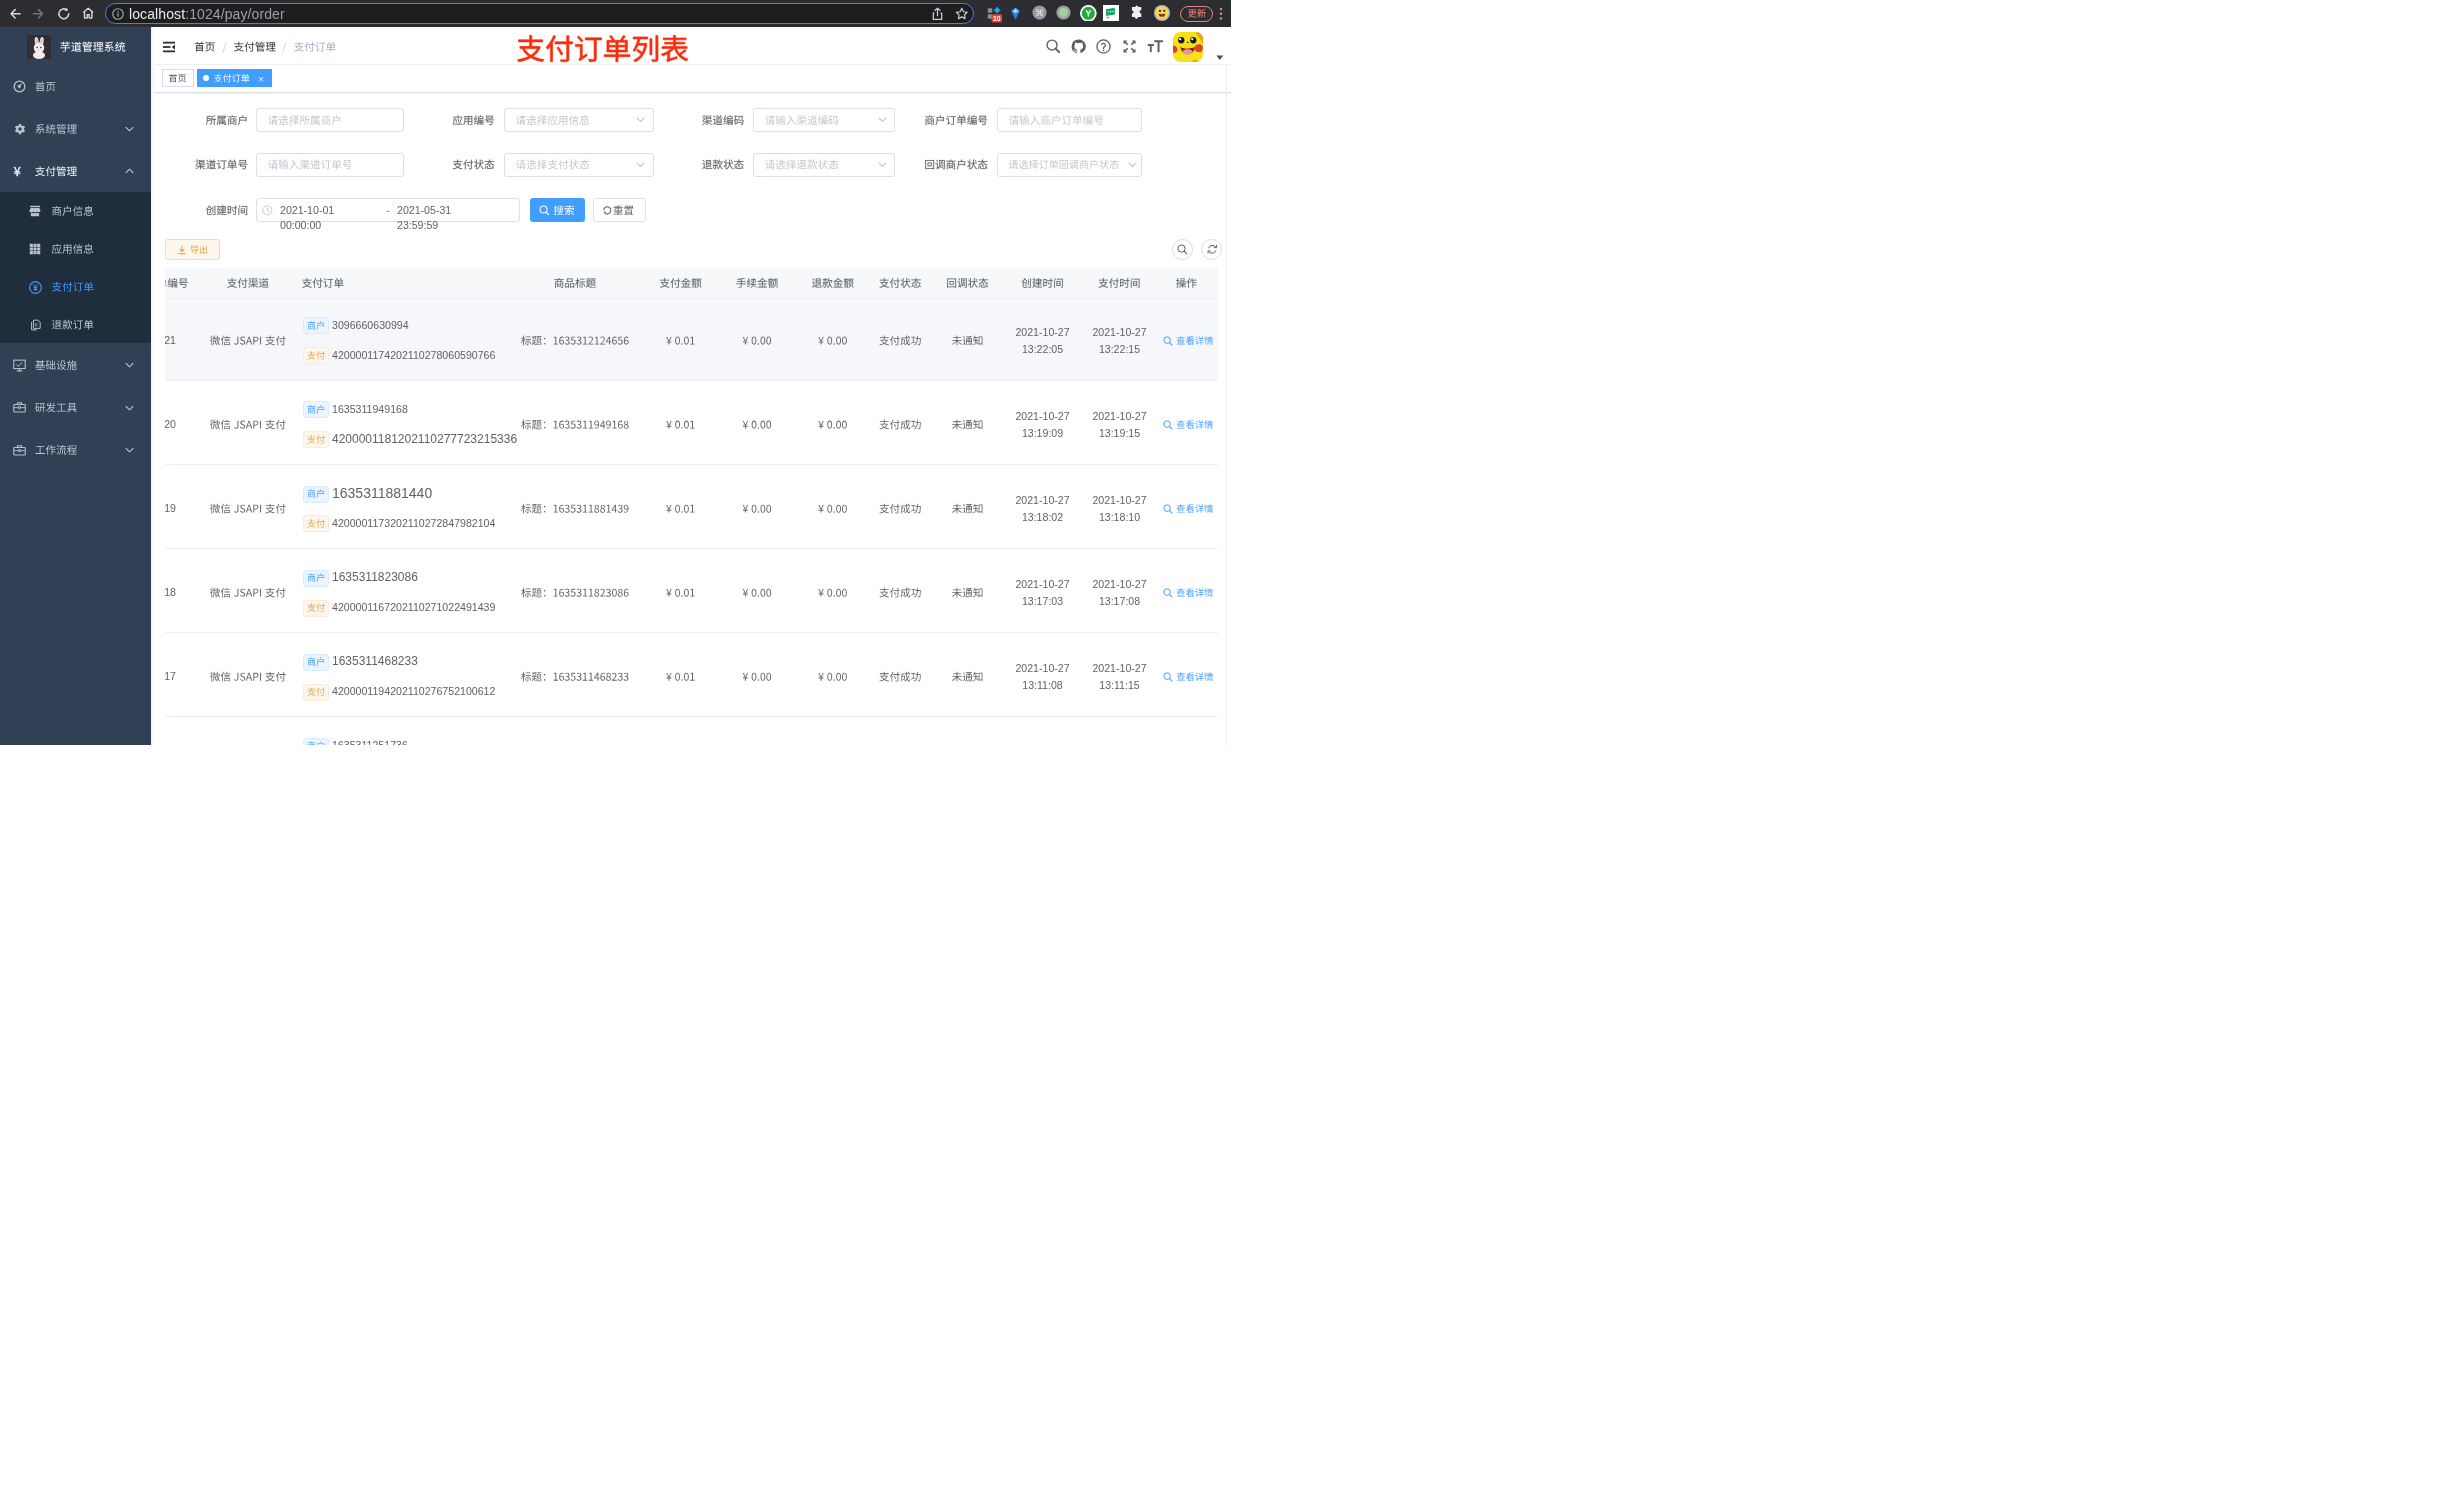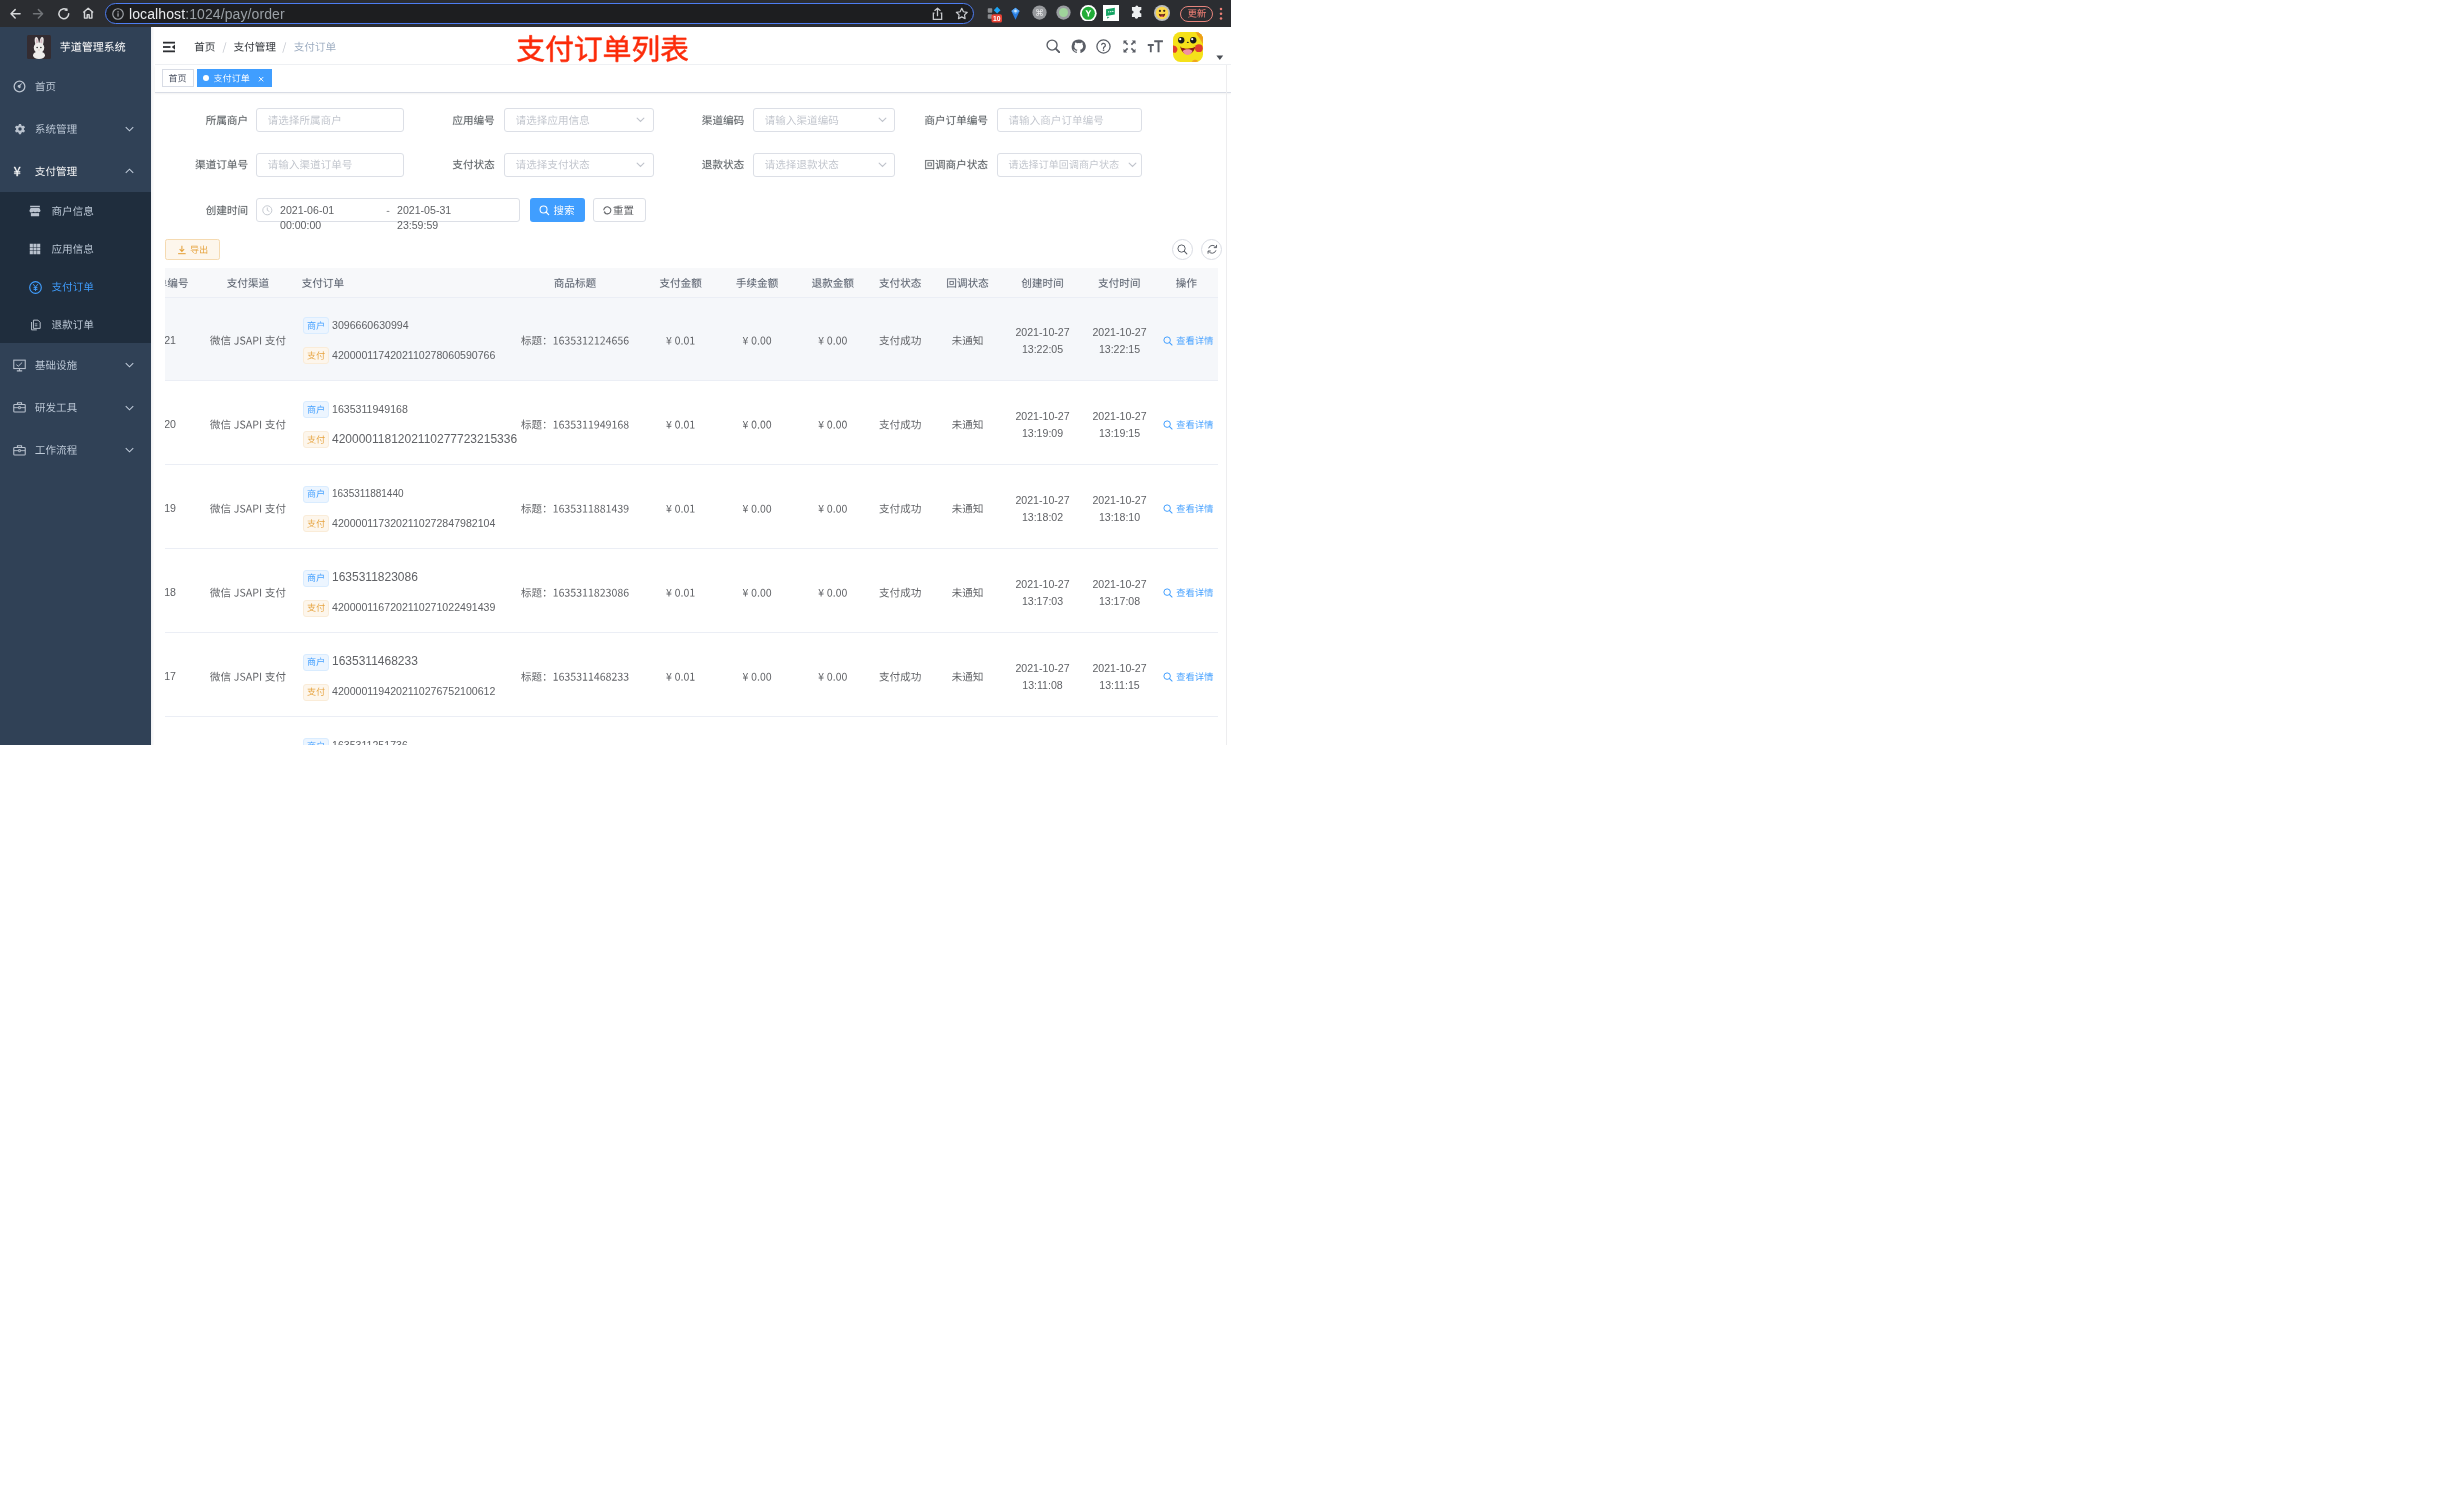--- a/index.html
+++ b/index.html
@@ -236,21 +236,21 @@
     </svg>
     <div style="position:absolute;left:997px;top:153px;width:145px;height:24px;background:#fff;border:0.8px solid #dcdfe6;border-radius:3px"></div>
     <svg style="position:absolute;left:1128px;top:162px" width="9" height="6" viewBox="0 0 12 8">
       <path d="M1.5 1.5 6 6 10.5 1.5" stroke="#c0c4cc" stroke-width="1.5" fill="none" stroke-linecap="round"></path>
     </svg>
     <div style="position:absolute;left:256px;top:198px;width:264px;height:24px;background:#fff;border:0.8px solid #dcdfe6;border-radius:3px"></div>
     <svg style="position:absolute;left:262px;top:205px" width="10.6" height="10.6" viewBox="0 0 14 14">
       <circle cx="7" cy="7" r="6" stroke="#c0c4cc" stroke-width="1.2" fill="none"></circle>
       <path d="M7 3.8V7l2.3 1.4" stroke="#c0c4cc" stroke-width="1.2" fill="none" stroke-linecap="round"></path>
     </svg>
-    <div style="position:absolute;left:280px;top:203px;width:98px;font-size:10.6px;line-height:15px;color:#606266">2021-06-01 00:00:00</div>
+    <div style="position:absolute;left:280px;top:203px;width:98px;font-size:10.6px;line-height:15px;color:#606266">2021-10-01 00:00:00</div>
     <div style="position:absolute;left:397px;top:203px;width:98px;font-size:10.6px;line-height:15px;color:#606266">2021-05-31 23:59:59</div>
     <div style="position:absolute;left:530px;top:198px;width:55px;height:24px;background:#409eff;border-radius:3px"></div>
     <svg style="position:absolute;left:539px;top:205px" width="10.6" height="10.6" viewBox="0 0 14 14">
       <circle cx="6" cy="6" r="4.6" stroke="#fff" stroke-width="1.4" fill="none"></circle>
       <path d="M9.3 9.3 12.8 12.8" stroke="#fff" stroke-width="1.6" stroke-linecap="round"></path>
     </svg>
     <div style="position:absolute;left:593px;top:198px;width:53px;height:24px;background:#fff;border:0.8px solid #dcdfe6;border-radius:3px"></div>
     <svg style="position:absolute;left:602px;top:205px" width="10.6" height="10.6" viewBox="0 0 14 14">
       <path d="M2.3 7a4.7 4.7 0 1 1 1.3 3.3" stroke="#606266" stroke-width="1.4" fill="none"></path>
       <path d="M3.2 7.8 2.3 10.6 5.3 9.9" fill="#606266"></path>
@@ -304,21 +304,21 @@
     <div style="position:absolute;left:997px;top:408px;width:91px;text-align:center;font-size:10.6px;line-height:17px;color:#606266">2021-10-27<br>13:19:09</div>
     <div style="position:absolute;left:1074px;top:408px;width:91px;text-align:center;font-size:10.6px;line-height:17px;color:#606266">2021-10-27<br>13:19:15</div>
     <svg style="position:absolute;left:1163px;top:420px" width="9.8" height="9.8" viewBox="0 0 13 13">
       <circle cx="5.5" cy="5.5" r="4.3" stroke="#409eff" stroke-width="1.3" fill="none"></circle>
       <path d="M8.7 8.7 12 12" stroke="#409eff" stroke-width="1.4" stroke-linecap="round"></path>
     </svg>
     <div style="position:absolute;left:165px;top:501px;width:45px;height:15px;overflow:hidden">
       <div style="position:absolute;right:34px;top:0;font-size:10.6px;line-height:15px;color:#606266">119</div>
     </div>
     <div style="position:absolute;left:303px;top:486px;width:26px;height:16.7px;background:#ecf5ff;border:0.8px solid #d9ecff;border-radius:3px"></div>
-    <div style="position:absolute;left:332px;top:486px;font-size:10px;line-height:15px;color:#606266">1635311881440</div>
+    <div style="position:absolute;left:332px;top:486px;font-size:14px;line-height:15px;color:#606266">1635311881440</div>
     <div style="position:absolute;left:303px;top:515px;width:26px;height:16.7px;background:#fdf6ec;border:0.8px solid #faecd8;border-radius:3px"></div>
     <div style="position:absolute;left:332px;top:516px;font-size:10.6px;line-height:15px;color:#606266">4200001173202110272847982104</div>
     <div style="position:absolute;left:997px;top:492px;width:91px;text-align:center;font-size:10.6px;line-height:17px;color:#606266">2021-10-27<br>13:18:02</div>
     <div style="position:absolute;left:1074px;top:492px;width:91px;text-align:center;font-size:10.6px;line-height:17px;color:#606266">2021-10-27<br>13:18:10</div>
     <svg style="position:absolute;left:1163px;top:504px" width="9.8" height="9.8" viewBox="0 0 13 13">
       <circle cx="5.5" cy="5.5" r="4.3" stroke="#409eff" stroke-width="1.3" fill="none"></circle>
       <path d="M8.7 8.7 12 12" stroke="#409eff" stroke-width="1.4" stroke-linecap="round"></path>
     </svg>
     <div style="position:absolute;left:165px;top:585px;width:45px;height:15px;overflow:hidden">
       <div style="position:absolute;right:34px;top:0;font-size:10.6px;line-height:15px;color:#606266">118</div>

